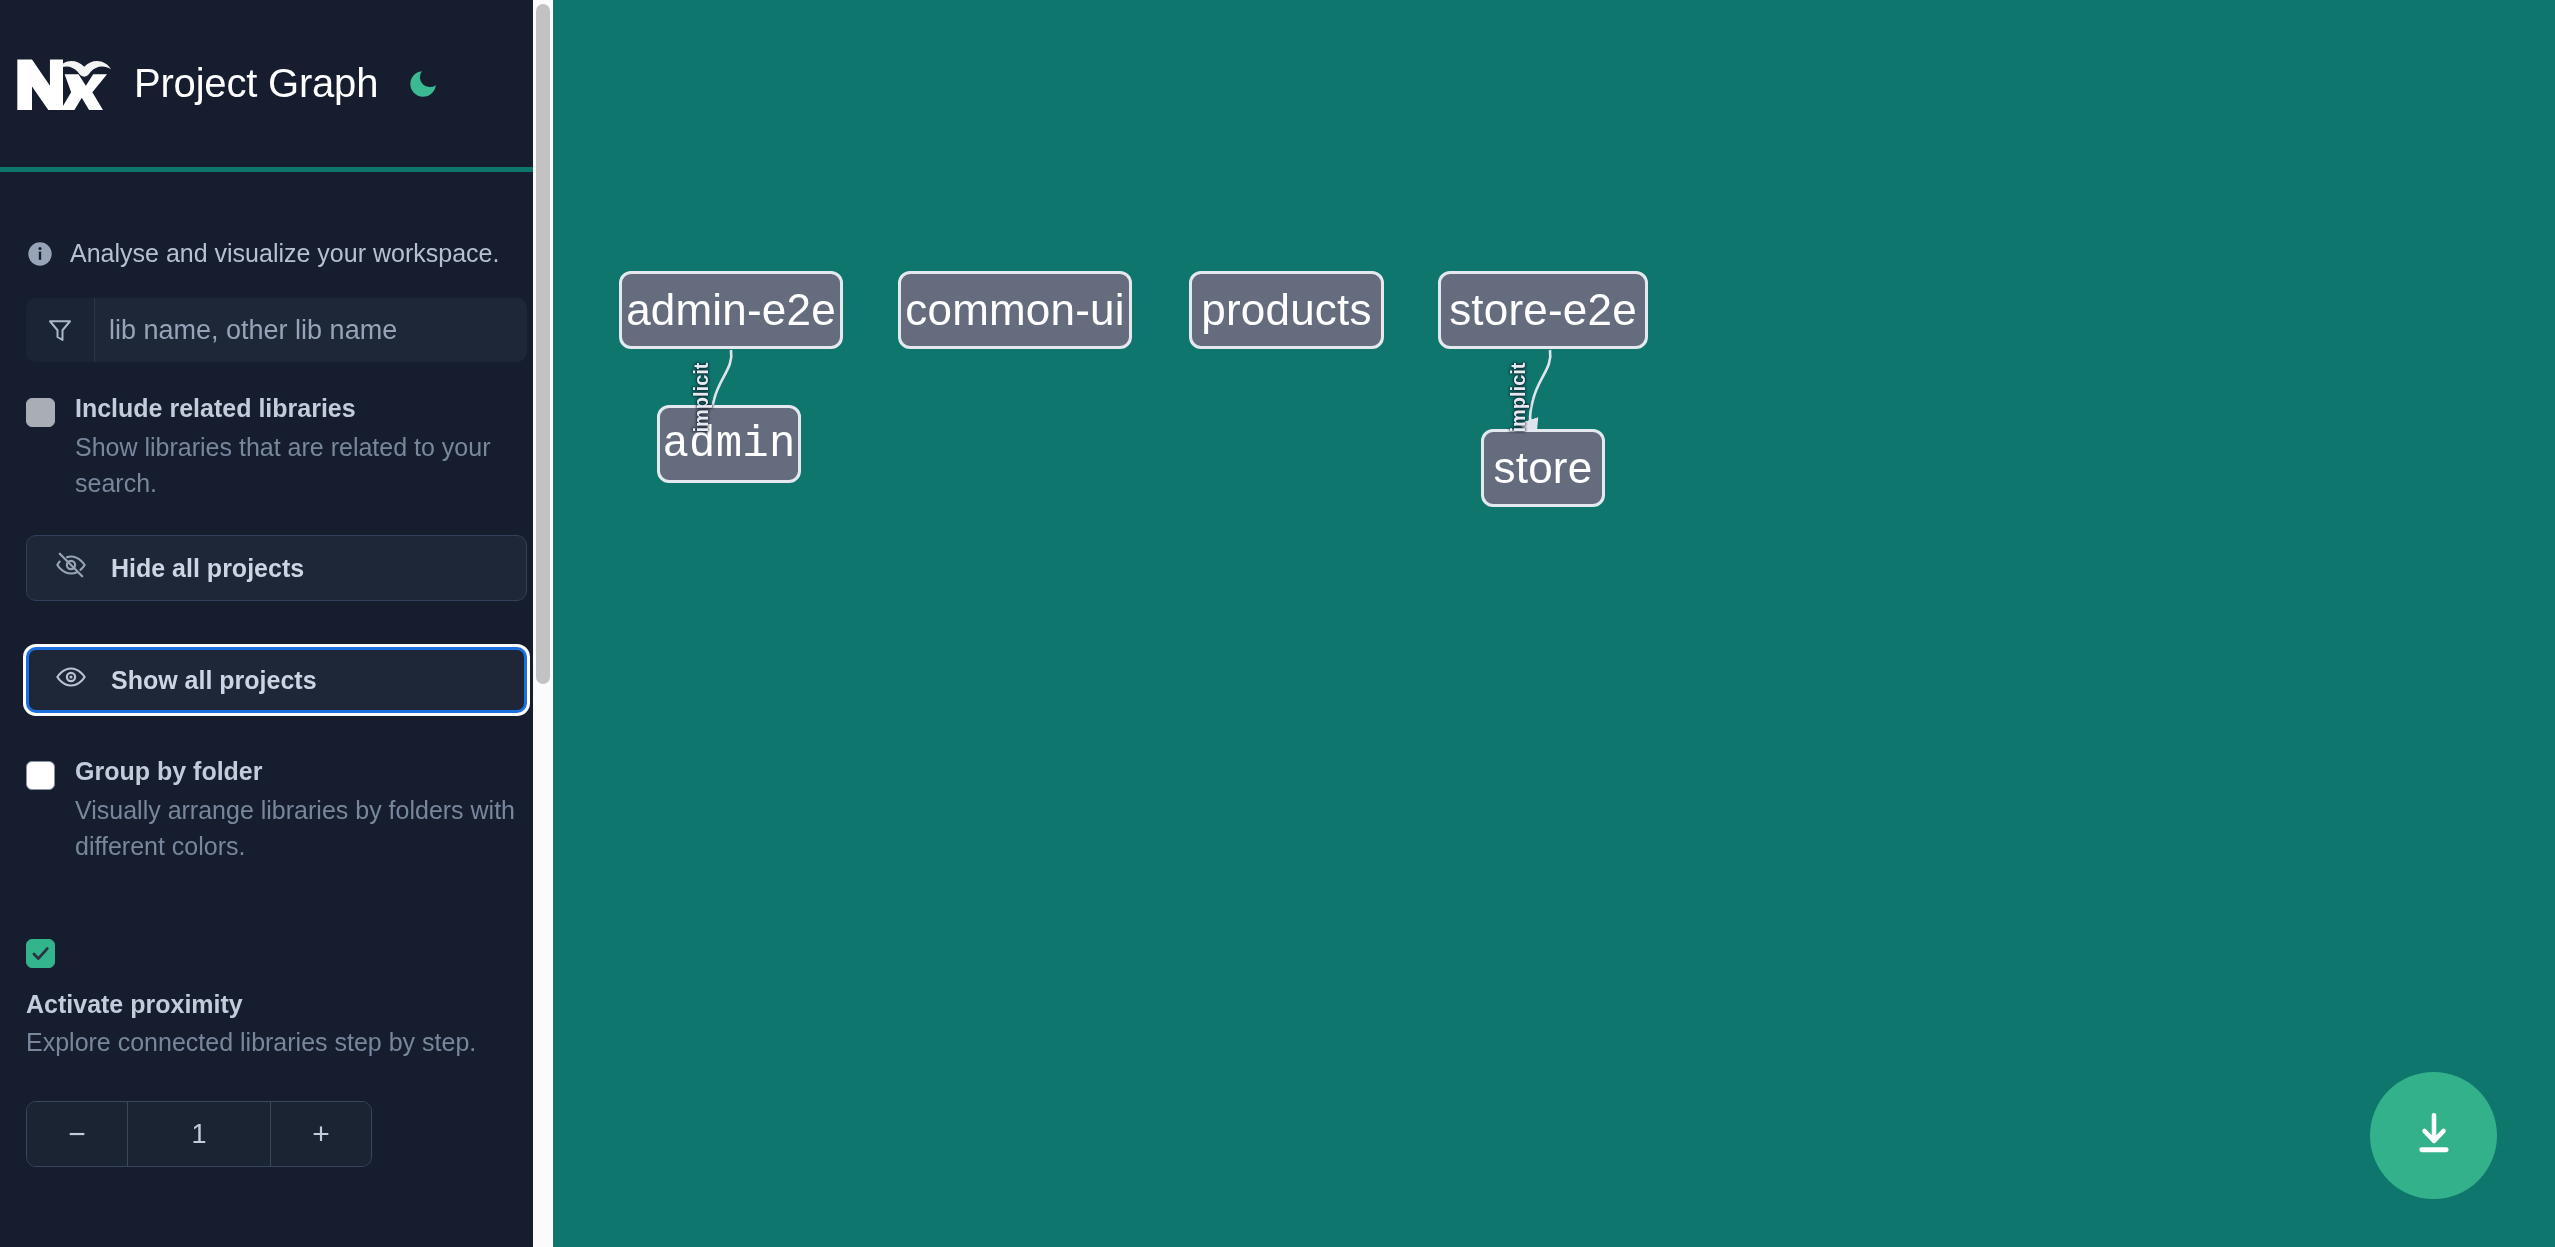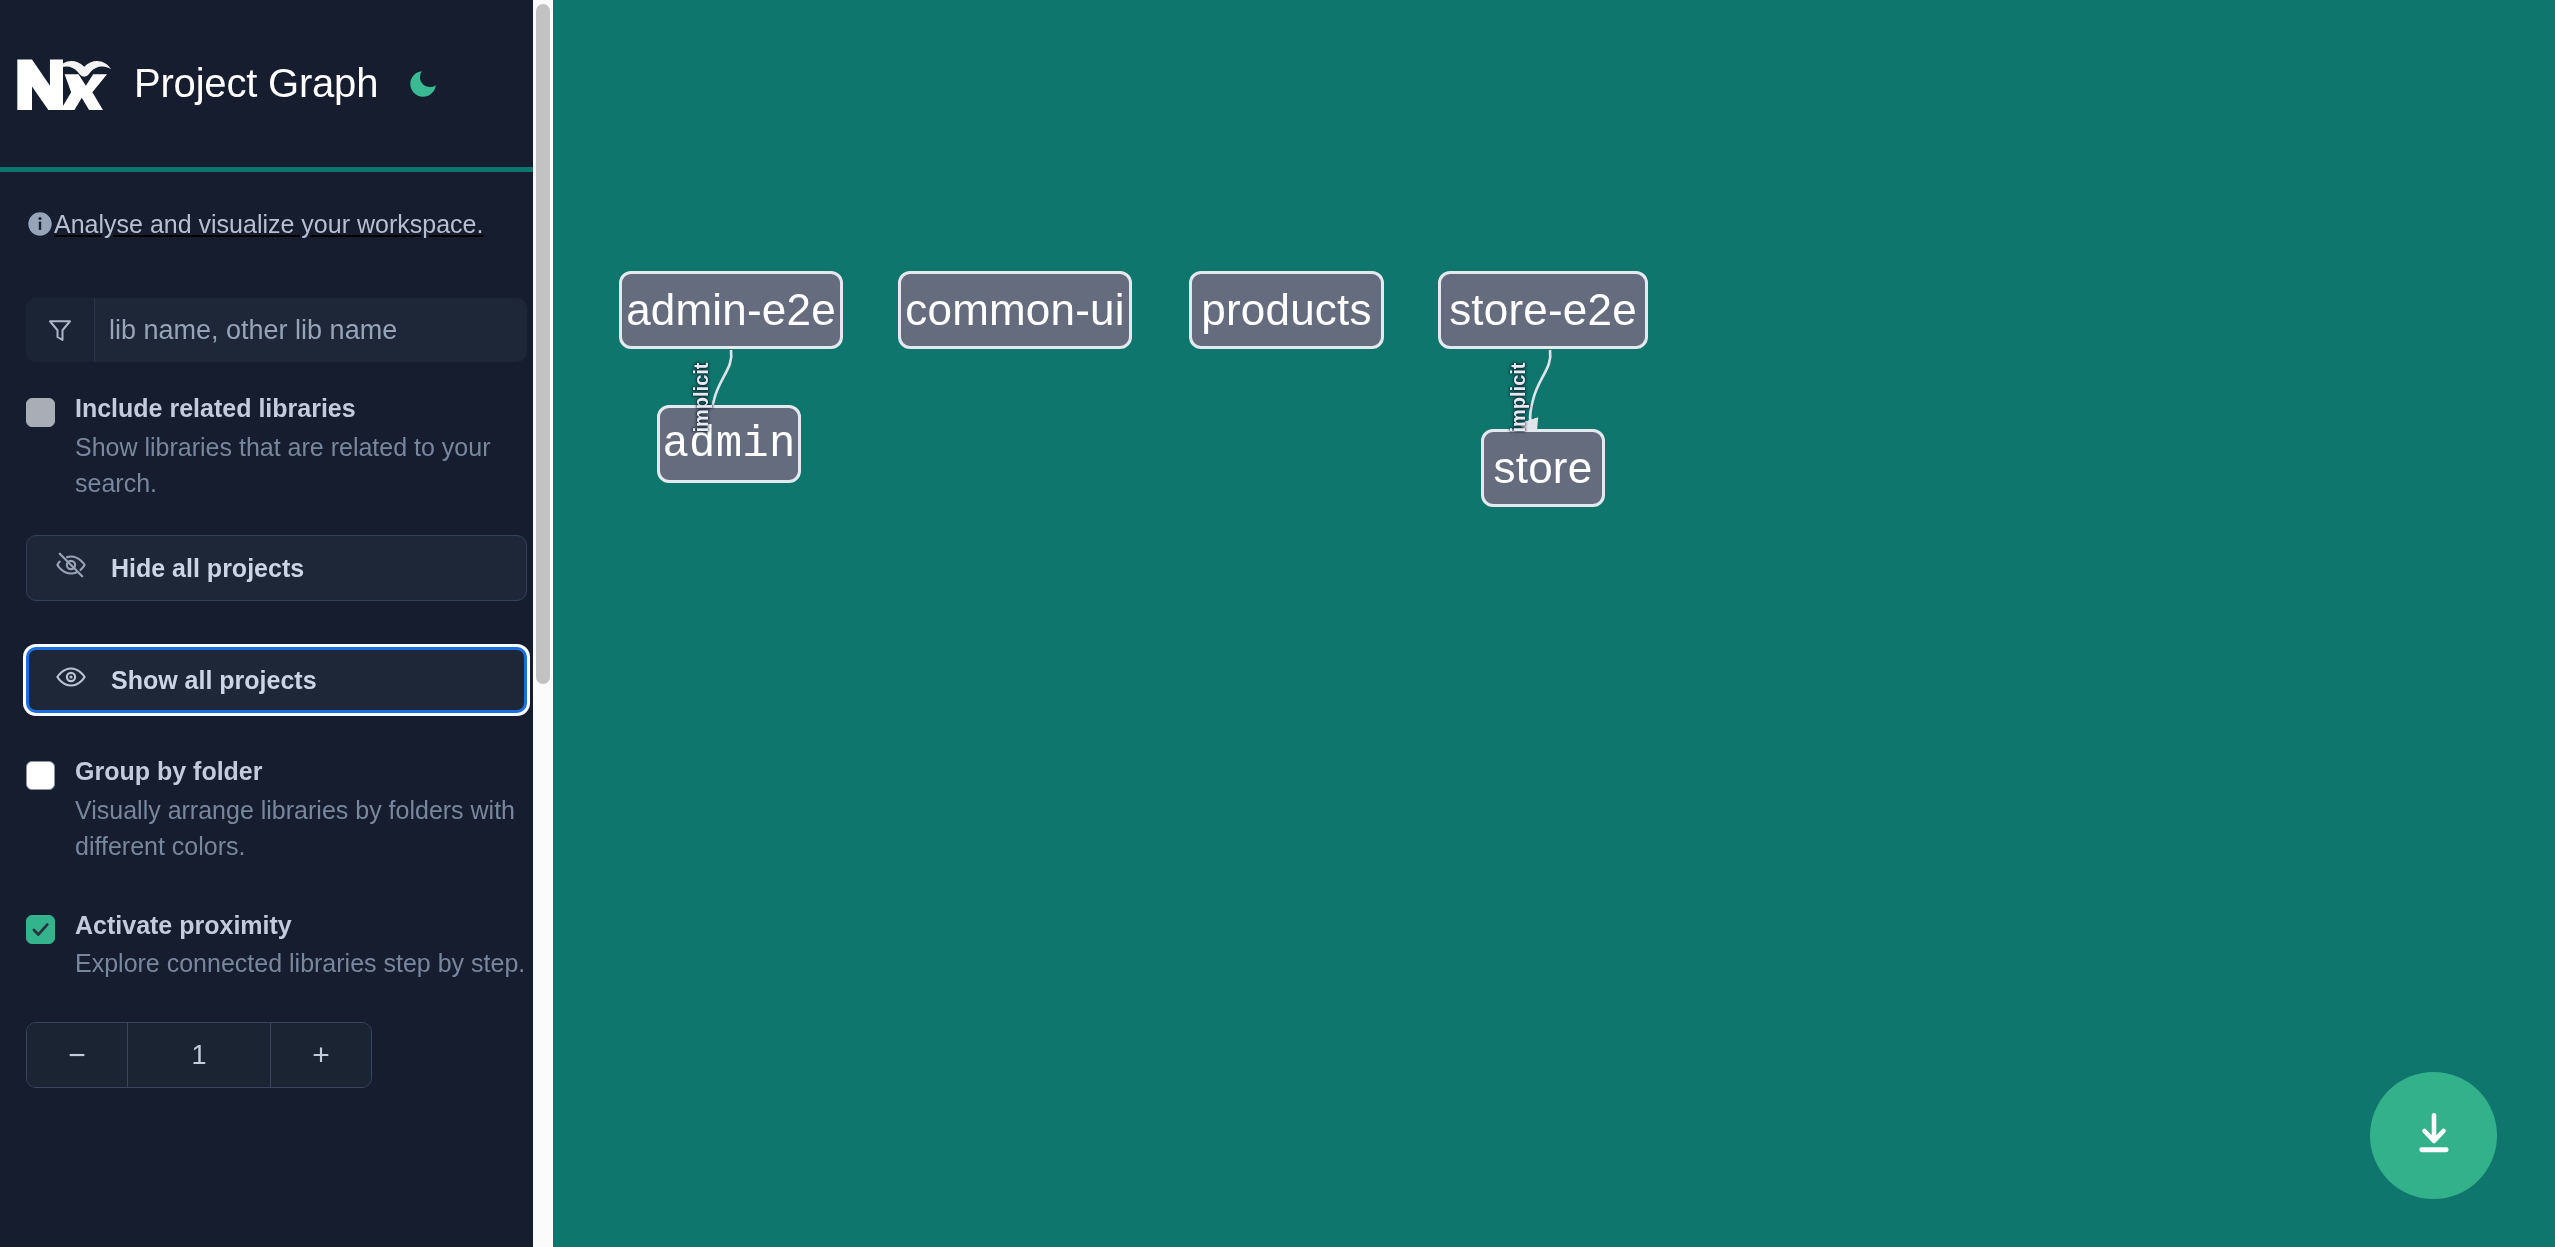--- a/index.html
+++ b/index.html
@@ -62,25 +62,25 @@
     justify-content: center;
     cursor: pointer;
   }
 
   .sidebar-body {
     padding: 0 26px;
   }
 
   .tagline {
     display: flex;
-    align-items: center;
+    align-items: flex-end;
+    gap: 16px;
     height: 96px;
     padding-top: 8px;
     box-sizing: border-box;
-    text-decoration: underline;
   }
   .tagline-icon {
     width: 28px;
     height: 28px;
     flex: 0 0 28px;
   }
   .tagline-text {
     font-size: 25px;
     color: #b6c0d0;
     white-space: nowrap;
@@ -118,21 +118,21 @@
   .filter-input::placeholder { color: #97a4b8; }
 
   
   .check-row {
     display: flex;
     align-items: flex-start;
     gap: 20px;
   }
   .check-row.m1 { margin-top: 30px; }
   .check-row.m2 { margin-top: 42px; }
-  .check-row.m3 { margin-top: 44px; }
+  .check-row.m3 { margin-top: 68px; flex-direction: column; }
   .cbox {
     width: 29px;
     height: 29px;
     flex: 0 0 29px;
     border-radius: 6px;
     margin-top: 6px;
     box-sizing: border-box;
     position: relative;
   }
   .cbox.disabled { background: #a8adb6; border: 1px solid #a8adb6; }

